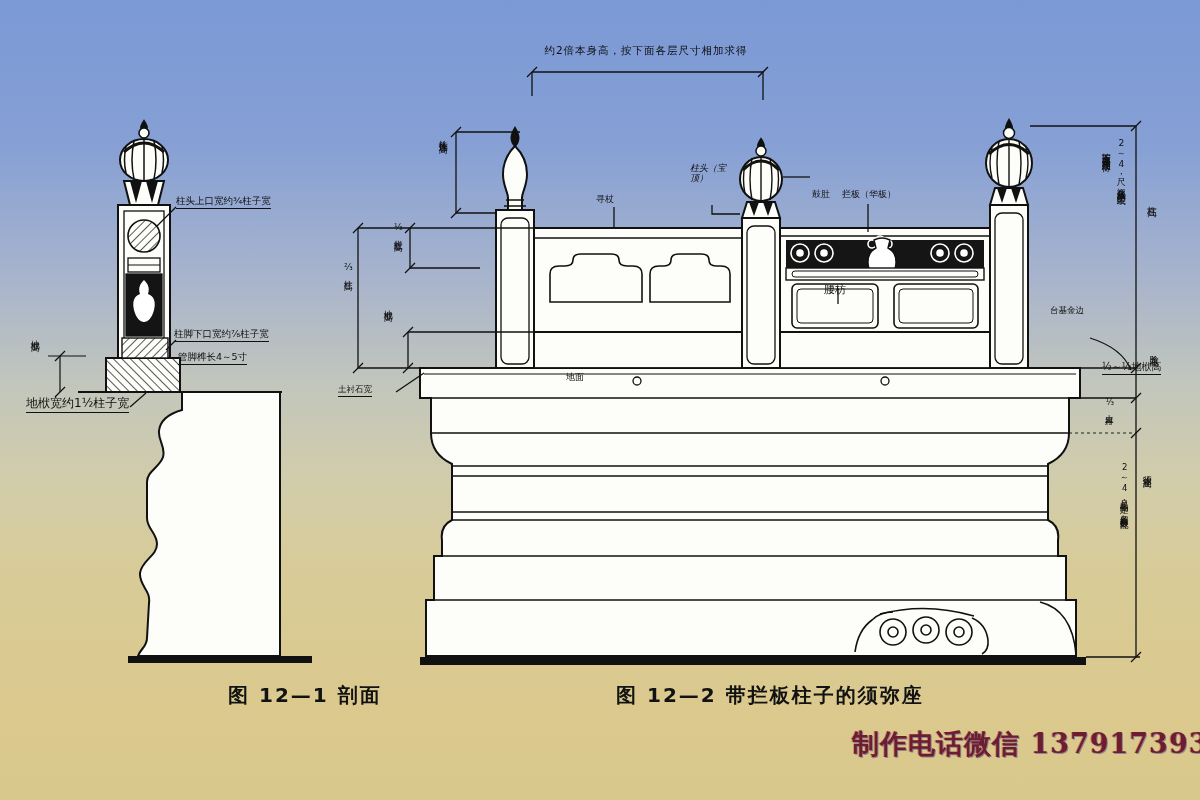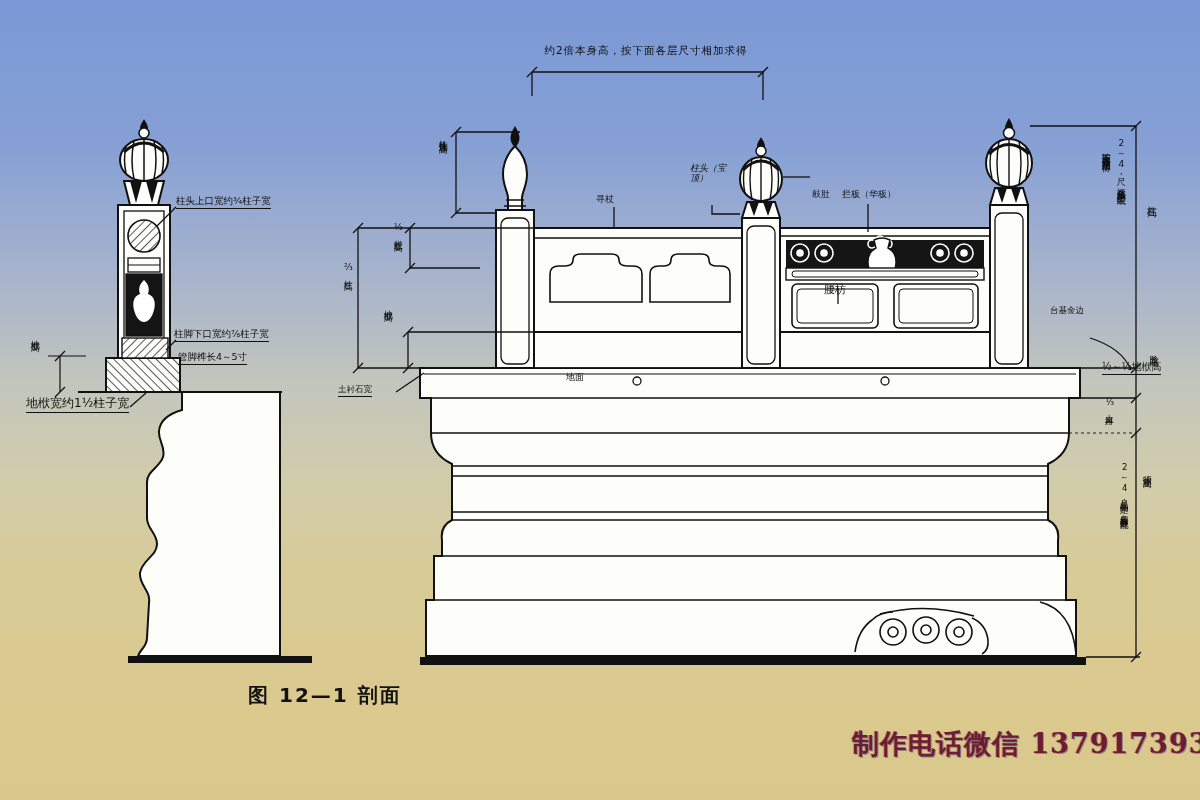--- a/index.html
+++ b/index.html
@@ -220,21 +220,21 @@
       <path d="M1069,433 H1136" stroke-dasharray="3,3" stroke-width="0.9"></path>
     </g>
   </g>
 </svg>
 
 <div class="lb u" style="left:176px;top:196px;font-size:9.5px;">柱头上口宽约¾柱子宽</div>
 <div class="lb u" style="left:174px;top:329px;font-size:9.5px;">柱脚下口宽约⅞柱子宽</div>
 <div class="lb u" style="left:178px;top:352px;font-size:9.5px;">管脚榫长4～5寸</div>
 <div class="lb u" style="left:26px;top:397px;font-size:12px;">地栿宽约1½柱子宽</div>
 <div class="lb vl" style="left:30px;top:333px;height:58px;font-size:9px;">地栿高</div>
-<div class="lb cap" style="left:228px;top:684px;margin-left:20px;">图 12—1  剖面</div>
+<div class="lb cap" style="left:228px;top:684px;">图 12—1  剖面</div>
 
 <div class="lb note" style="left:524px;top:44px;width:244px;text-align:center;white-space:normal;">约2倍本身高，按下面各层尺寸相加求得</div>
 <div class="lb vl" style="left:438px;top:133px;height:84px;font-size:9px;">柱头连珠高</div>
 <div class="lb vl" style="left:393px;top:222px;height:52px;font-size:9px;">½拦板高</div>
 <div class="lb vl" style="left:343px;top:262px;height:74px;font-size:9px;">⅔柱高</div>
 <div class="lb vl" style="left:383px;top:303px;height:60px;font-size:9px;">地栿高</div>
 <div class="lb" style="left:596px;top:194px;">寻杖</div>
 <div class="lb wrap" style="left:690px;top:163px;width:44px;">柱头（宝顶）</div>
 <div class="lb" style="left:812px;top:169px;margin-top:20px;">鼓肚</div>
 <div class="lb" style="left:842px;top:189px;">拦板（华板）</div>
@@ -243,16 +243,17 @@
 <div class="lb u" style="left:338px;top:385px;font-size:8.5px;">土衬石宽</div>
 <div class="lb vl" style="left:1146px;top:198px;height:58px;font-size:10px;">柱高</div>
 <div class="lb vl" style="left:1116px;top:138px;height:220px;font-size:9px;">2～4尺，视台基大小酌定（或</div>
 <div class="lb vl" style="left:1101px;top:146px;height:220px;font-size:9px;">按下面各层尺寸相加求得）</div>
 <div class="lb vl" style="left:1149px;top:348px;height:52px;font-size:9px;">阶条高</div>
 <div class="lb" style="left:1050px;top:306px;font-size:8.5px;">台基金边</div>
 <div class="lb u" style="left:1102px;top:321px;font-size:10px;margin-top:40px;">½～⅓地栿高</div>
 <div class="lb vl" style="left:1104px;top:397px;height:62px;font-size:8.5px;">⅓土衬厚</div>
 <div class="lb vl" style="left:1142px;top:468px;height:72px;font-size:9px;">须弥座高</div>
 <div class="lb vl" style="left:1119px;top:462px;height:196px;font-size:8.5px;">2～4尺总高酌定，各层按份数分配</div>
+<div class="lb cap" style="left:616px;top:684px;">图 12—2  带拦板柱子的须弥座</div>
 
 <div class="lb wm" style="left:852px;top:728px;color:#6e1c31;">制作电话微信 13791739397</div>
 
 </div>
 
 </body></html>

